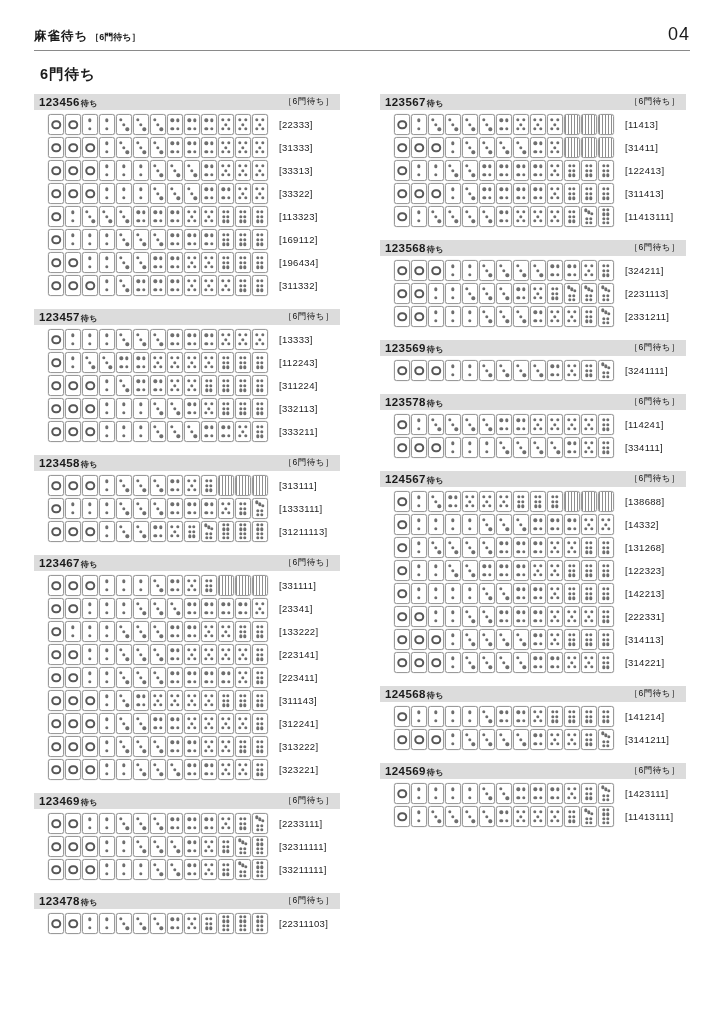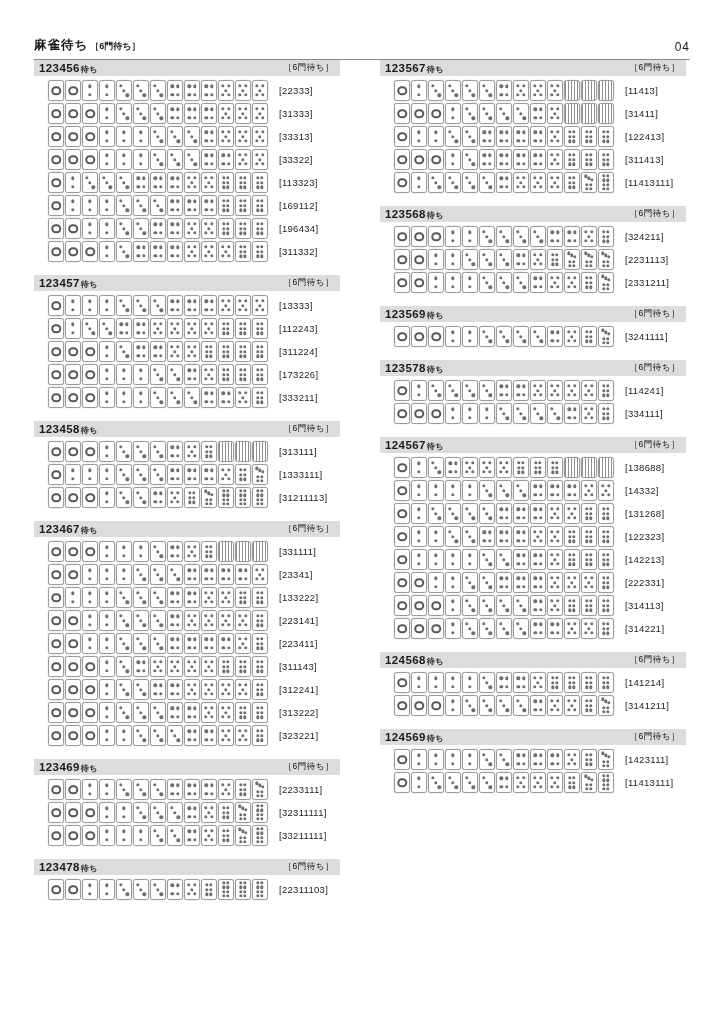--- a/index.html
+++ b/index.html
@@ -12,21 +12,21 @@
     overflow:hidden;
   }
   .page { padding:24px 34px 0 34px; height:100%; position:relative; }
 
   .top-header {
     display:flex; justify-content:space-between; align-items:flex-end;
     border-bottom:1.5px solid #8a8a8a; padding-bottom:5px;
   }
   .top-header .title-wrap { font-size:12.5px; font-weight:600; letter-spacing:1px; }
   .top-header .sub { font-size:9px; font-weight:600; margin-left:2px; letter-spacing:0; }
-  .page-num { font-size:12px; letter-spacing:1px;margin-top:16px; }
+  .page-num { font-size:18px; letter-spacing:1px; }
 
   .main-title { font-size:14.5px; font-weight:700; margin:14px 0 10px 6px; letter-spacing:1px; }
 
   .columns { display:flex; gap:40px; align-items:flex-start; }
   .col { width:306px; display:flex; flex-direction:column; }
 
   .section { margin-bottom:11px; }
   .section-header {
     background:#dcdcdc;
     display:flex; justify-content:space-between; align-items:center;
@@ -68,20 +68,21 @@
 
 <div class="page">
 
   <div class="top-header">
     <div class="title-wrap">
       <span>麻雀待ち</span><span class="sub">［6門待ち］</span>
     </div>
     <div class="page-num">04</div>
   </div>
 
+  <div class="main-title">6門待ち</div>
 
   <div class="columns">
     <div class="col">
         <div class="section">
           <div class="section-header">
             <span class="section-name">123456<span class="suffix">待ち</span></span>
             <span class="section-tag">［6門待ち］</span>
           </div>
           <div class="rows">
             <div class="hand-row">
@@ -994,21 +995,21 @@
                 </span>
                 <span class="tile">
                   <i class="dot" style="left: 35%; top: 25%;"></i>
                   <i class="dot" style="left: 65%; top: 25%;"></i>
                   <i class="dot" style="left: 35%; top: 50%;"></i>
                   <i class="dot" style="left: 65%; top: 50%;"></i>
                   <i class="dot" style="left: 35%; top: 75%;"></i>
                   <i class="dot" style="left: 65%; top: 75%;"></i>
                 </span>
               </span>
-              <span class="row-label">[173226]</span>
+              <span class="row-label">[332113]</span>
             </div>
             <div class="hand-row">
               <span class="tiles">
                 <span class="tile">
                   <i class="dot big" style="left: 50%; top: 50%;"></i>
                 </span>
                 <span class="tile">
                   <i class="dot big" style="left: 50%; top: 50%;"></i>
                 </span>
                 <span class="tile">

